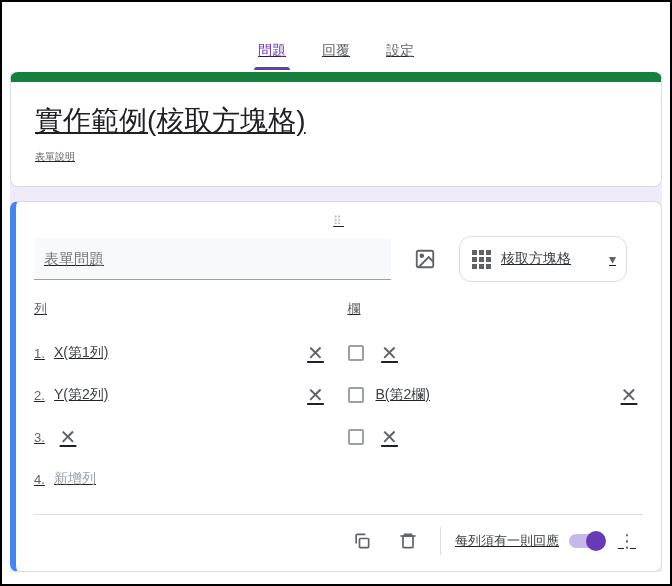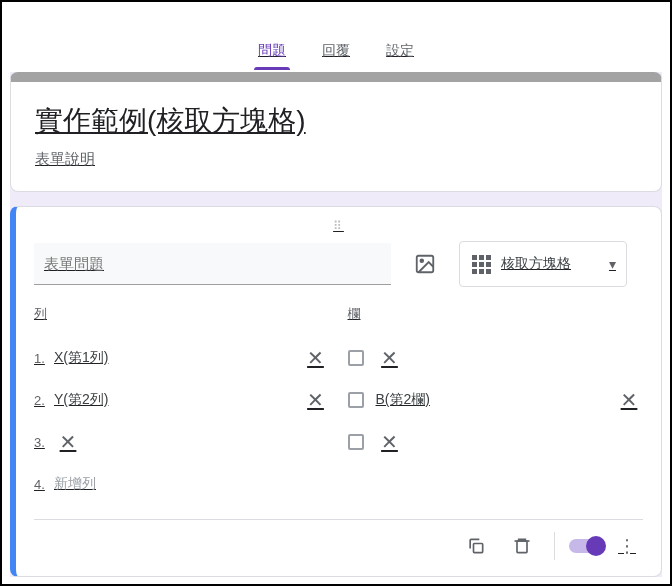--- a/index.html
+++ b/index.html
@@ -4,29 +4,29 @@
 <style>
 * { box-sizing: border-box; margin: 0; padding: 0; }
 body { font-family: Arial, "Microsoft JhengHei", sans-serif; background: #fff; width: 672px; height: 586px; overflow: hidden; color: #202124; }
 .outer { border: 2px solid #000; width: 672px; height: 586px; padding: 8px 8px; text-decoration: underline; }
 .tabs { display: flex; justify-content: center; gap: 28px; padding: 32px 0 0 0; font-size: 14px; color: #5f6368; }
 .tab { padding: 0 4px 10px 4px; cursor: pointer; position: relative; }
 .tab.active { color: #673ab7; }
 .tab.active::after { content: ""; position: absolute; left: 0; right: 0; bottom: 0; height: 3px; background: #673ab7; border-radius: 3px 3px 0 0; }
 .canvas { background: #f0ebf8; padding: 0; margin-top: 2px; }
 .card { background: #fff; border-radius: 8px; border: 1px solid #dadce0; margin: 0 0 14px 0; position: relative; }
-.header-card { border-top: 10px solid #a3a3a3; padding: 20px 36px 22px 24px; }
+.header-card { border-top: 10px solid #15803d; padding: 20px 36px 22px 24px; }
 .form-title { font-size: 28px; font-weight: 400; color: #202124; margin-bottom: 10px; }
-.form-desc { font-size: 15px; color: #5f6368; }
+.form-desc { font-size: 10px; color: #5f6368; }
 .q-card { padding: 14px 18px 8px 18px; border-left: 6px solid #4285f4; }
 .drag { text-align: center; color: #bdbdbd; font-size: 12px; letter-spacing: 2px; height: 14px; line-height: 10px; }
 .q-top { display: flex; gap: 16px; align-items: center; margin: 6px 16px 18px 0; }
 .q-title { flex: 1; border: none; border-bottom: 1px solid #9e9e9e; background: #f8f9fa; padding: 12px 10px; font-size: 15px; color: #5f6368; outline: none; }
 .img-btn { width: 36px; height: 36px; display: flex; align-items: center; justify-content: center; color: #5f6368; cursor: pointer; border-radius: 4px; }
-.q-type { border: 1px solid #dadce0; border-radius: 4px; height: 46px; min-width: 168px; display: flex; align-items: center; padding: 0 10px 0 12px; gap: 10px; cursor: pointer; font-size: 14px; color: #3c4043; }
+.q-type { border: 1px solid #dadce0; border-radius: 12px; height: 46px; min-width: 168px; display: flex; align-items: center; padding: 0 10px 0 12px; gap: 10px; cursor: pointer; font-size: 14px; color: #3c4043; }
 .q-type .grid-icon { display: grid; grid-template-columns: repeat(3, 5px); grid-template-rows: repeat(3, 5px); gap: 2px; }
 .q-type .grid-icon span { background: #5f6368; }
 .q-type .chev { margin-left: auto; color: #5f6368; }
 .grid-area { display: flex; gap: 18px; }
 .col { flex: 1; }
 .col-header { font-size: 13px; color: #5f6368; margin-bottom: 14px; }
 .row-item { display: flex; align-items: center; height: 42px; font-size: 14px; color: #3c4043; }
 .row-num { width: 20px; color: #5f6368; font-size: 13px; }
 .row-text { flex: 1; }
 .row-text.placeholder { color: #9aa0a6; }
@@ -136,20 +136,21 @@
             </svg>
       </div>
       <div class="foot-ico">
         <svg width="20" height="20" viewBox="0 0 24 24" fill="none" stroke="#5f6368" stroke-width="2">
               <path d="M3 6h18"></path>
               <path d="M8 6V4h8v2"></path>
               <rect x="6" y="6" width="12" height="14" rx="1"></rect>
             </svg>
       </div>
       <div class="vdiv"></div>
+      <span class="toggle-label">每列須有一則回應</span>
       <div class="switch"></div>
       <div class="more">
         <span>⋮</span>
       </div>
     </div>
   </div>
 
 </div>
 </div>
 

